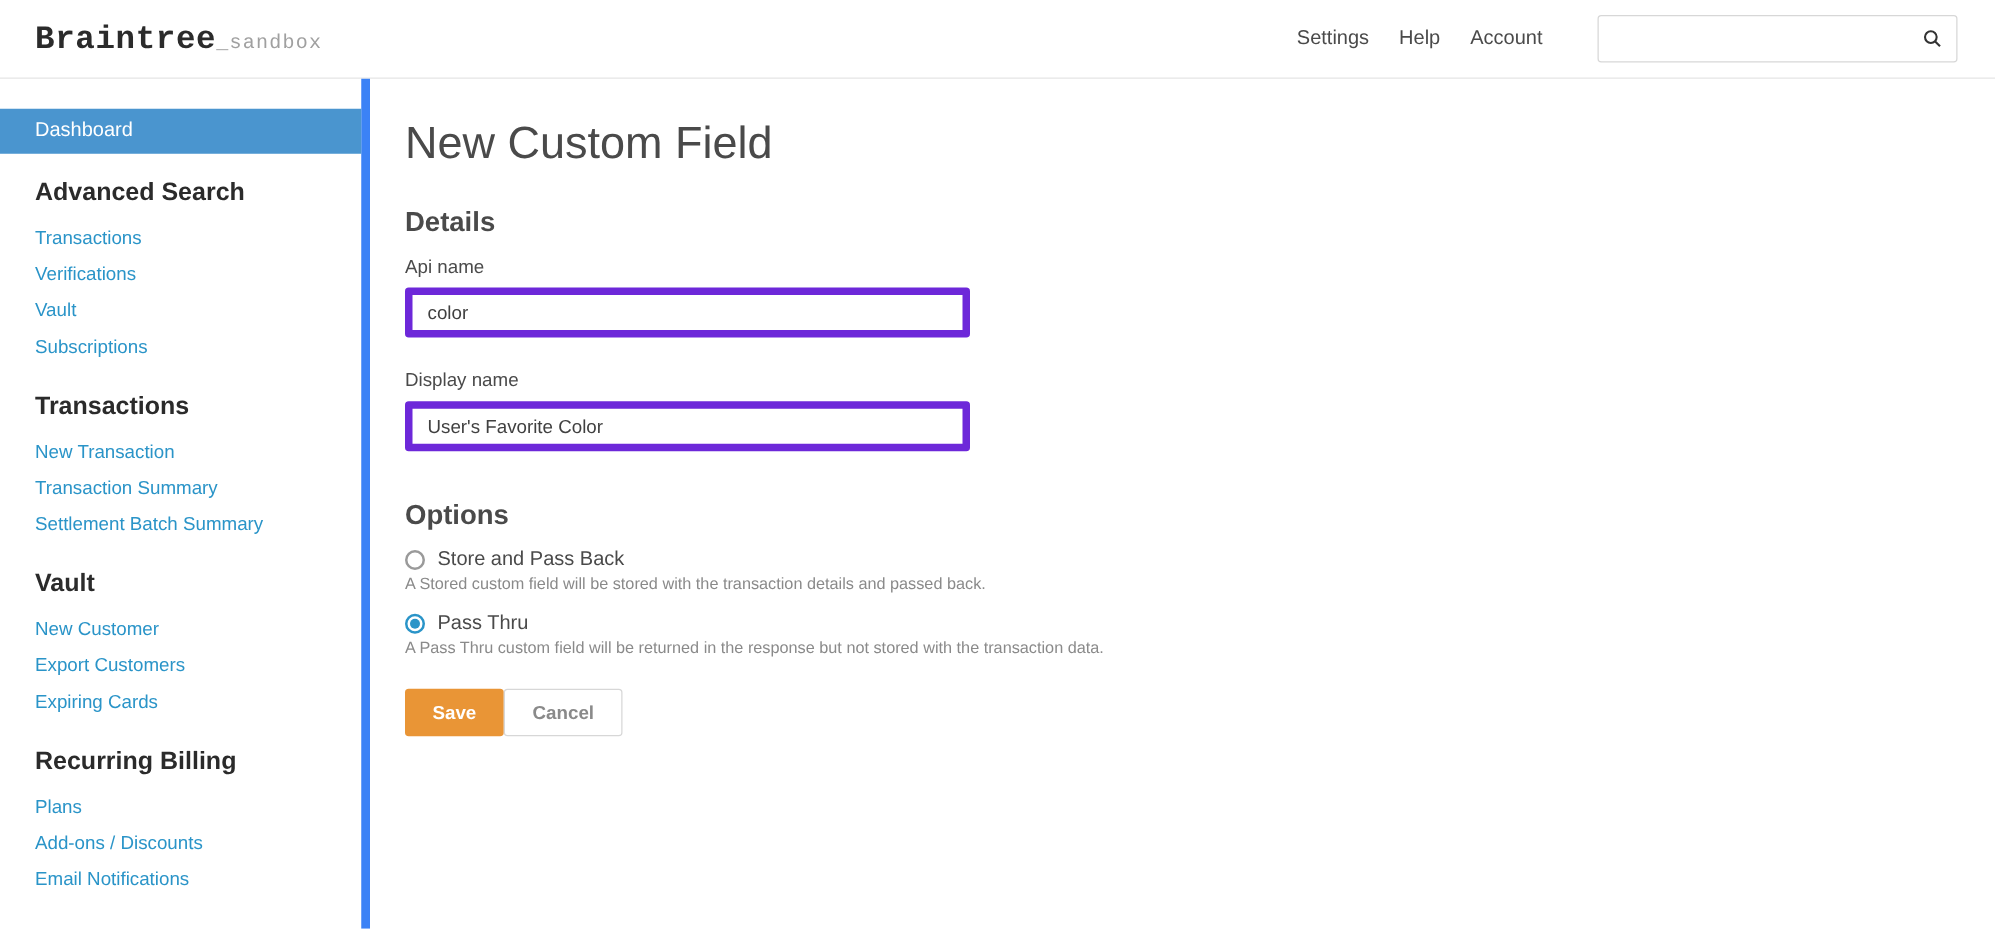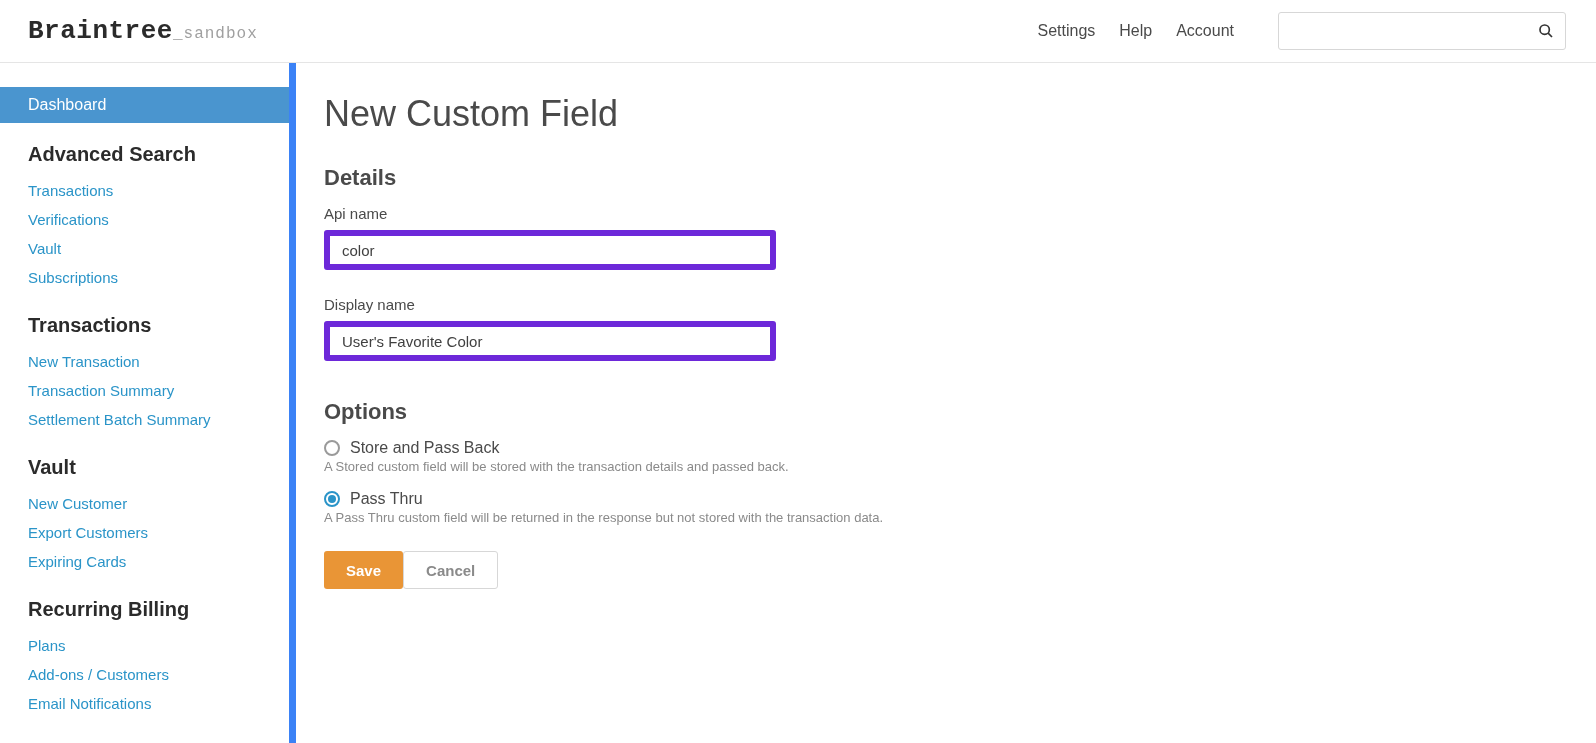--- a/index.html
+++ b/index.html
@@ -244,21 +244,21 @@
     <div class="side-group">
       <div class="side-group-title">Vault</div>
       <a class="side-link">New Customer</a>
       <a class="side-link">Export Customers</a>
       <a class="side-link">Expiring Cards</a>
     </div>
 
     <div class="side-group">
       <div class="side-group-title">Recurring Billing</div>
       <a class="side-link">Plans</a>
-      <a class="side-link">Add-ons / Customers</a>
+      <a class="side-link">Add-ons / Discounts</a>
       <a class="side-link">Email Notifications</a>
     </div>
   </div>
 
   <div class="main">
     <h1 class="page-title">New Custom Field</h1>
 
     <h2 class="section-title">Details</h2>
 
     <div class="field-block">

